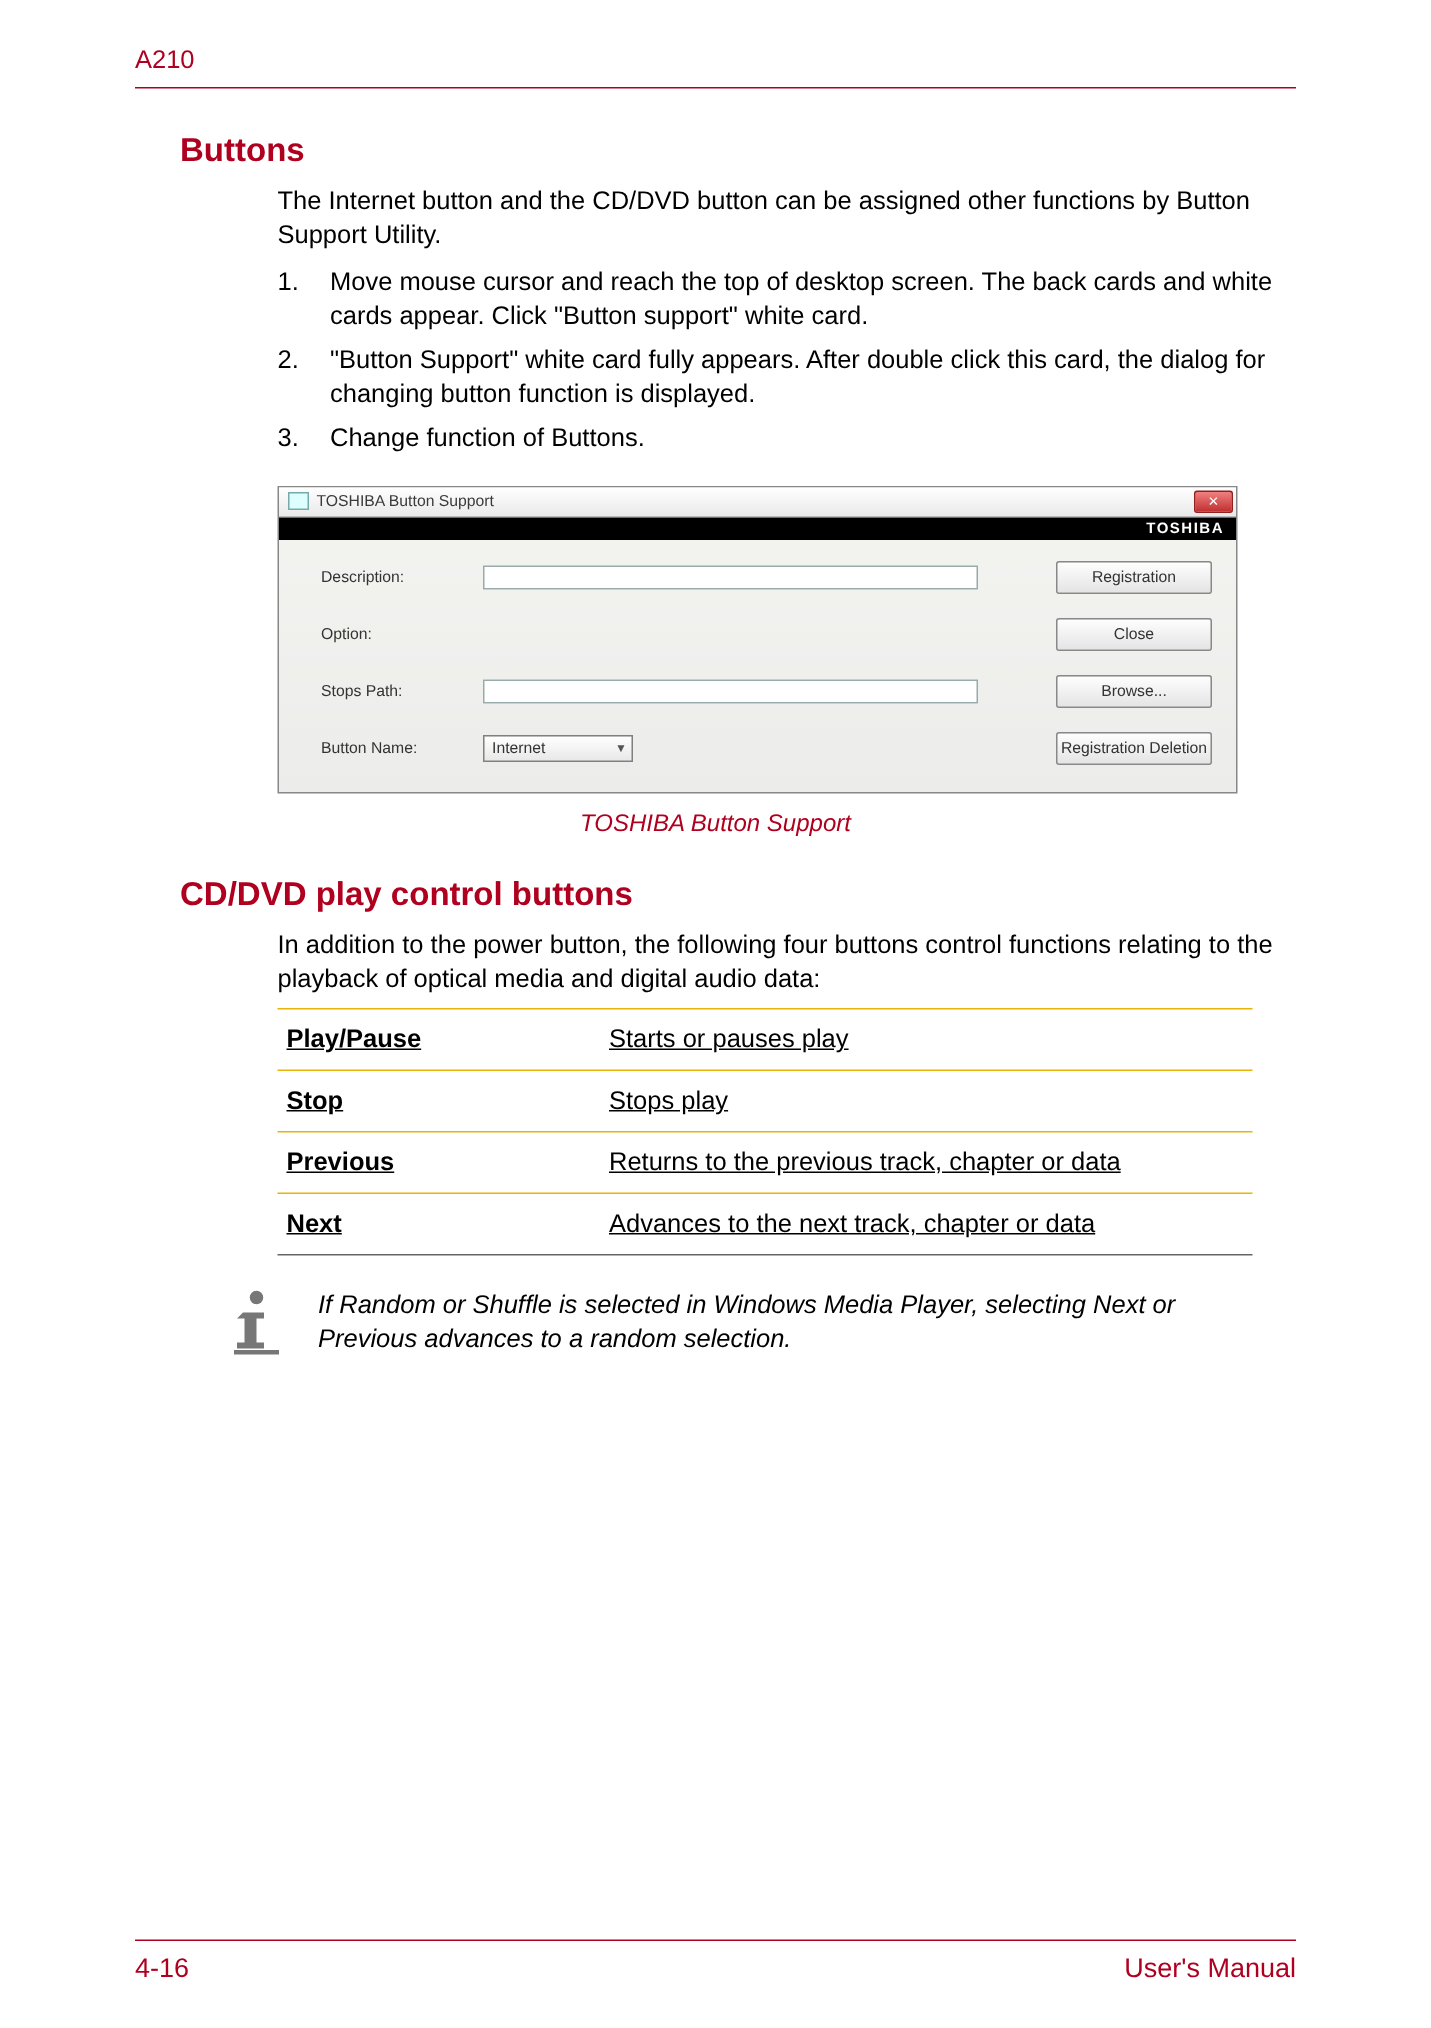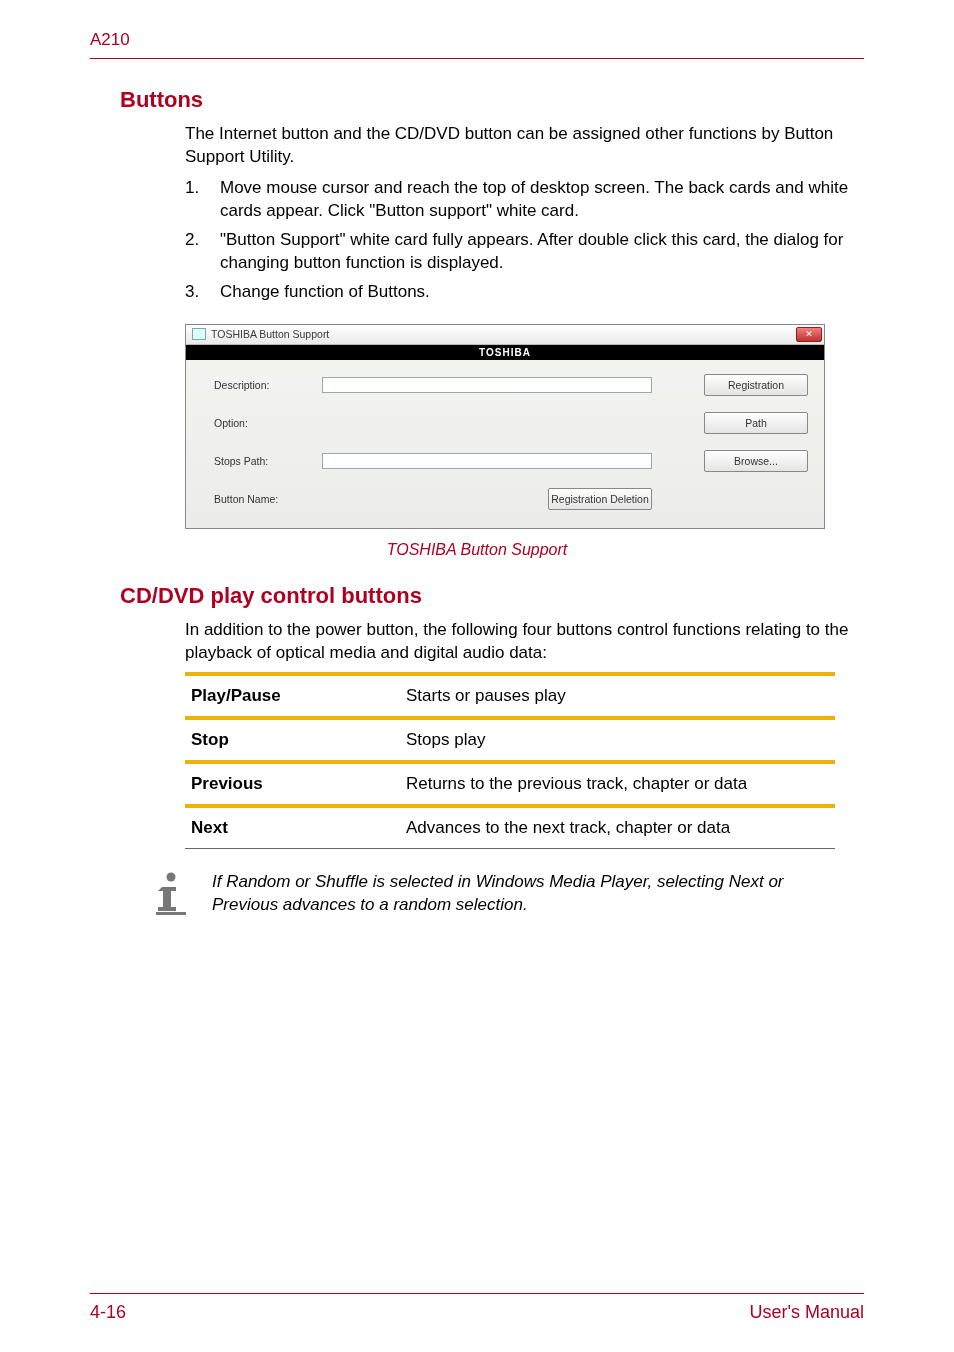--- a/index.html
+++ b/index.html
@@ -71,21 +71,21 @@
   .titlebar .left { display: flex; align-items: center; gap: 5px; color: #3a3a3a;}
   .win-icon { width: 14px; height: 12px; border: 1px solid #7aa; background: #dff; }
   .close-btn {
     width: 26px; height: 15px;
     background: linear-gradient(#f08080,#c03030);
     border: 1px solid #902020;
     border-radius: 2px;
     color: #fff; font-size: 9px; text-align: center; line-height: 12px;
   }
   .brandbar {
-    background: #000; color: #fff; text-align: center;
+    background: #000; color: #fff; text-align: right;
     font-weight: bold; font-size: 10px; letter-spacing: 1px;
     padding: 2px 8px;
   }
   .dialog-body {
     padding: 14px 16px 18px 28px;
     display: grid;
     grid-template-columns: 92px 330px 1fr;
     column-gap: 10px;
     row-gap: 10px;
     align-items: center;
@@ -123,21 +123,21 @@
   .tbl {
     width: 650px;
     border-collapse: collapse;
   }
   .tbl td {
     padding: 10px 6px;
     font-size: 17px;
     vertical-align: top;
   }
   .tbl td.k { width: 215px; font-weight: bold; }
-  .tbl tr { border-top: 4px solid #eab308; }
+  .tbl tr { border-top: 1px solid #eab308; text-decoration: underline; }
   .tbl tr:last-child { border-bottom: 1px solid #666; }
   .note-row {
     display: flex; gap: 20px; align-items: flex-start;
     margin: 22px 0 0 60px;
   }
   .note-icon { flex: 0 0 auto; }
   .note-text {
     font-style: italic; font-size: 17px; line-height: 1.35;
     margin-right: 40px;
   }
@@ -177,27 +177,33 @@
           <div class="close-btn">✕</div>
         </div>
         <div class="brandbar">TOSHIBA</div>
         <div class="dialog-body">
           <div class="dlabel">Description:</div>
           <div class="din"></div>
           <div class="dbtn">Registration</div>
 
           <div class="dlabel">Option:</div>
           <div></div>
-          <div class="dbtn">Path</div>
+          <div class="dbtn">Close</div>
 
           <div class="dlabel">Stops Path:</div>
           <div class="din"></div>
           <div class="dbtn">Browse...</div>
 
           <div class="dlabel">Button Name:</div>
+          <div>
+            <div class="dcombo">
+              <span>Internet</span>
+              <span class="arrow">▼</span>
+            </div>
+          </div>
           <div class="dbtn">Registration Deletion</div>
         </div>
       </div>
     </div>
     <div class="caption">TOSHIBA Button Support</div>
 
     <div class="h2">CD/DVD play control buttons</div>
     <p class="body-text">In addition to the power button, the following four buttons control functions relating to the playback of optical media and digital audio data:</p>
 
     <div class="tbl-wrap">

